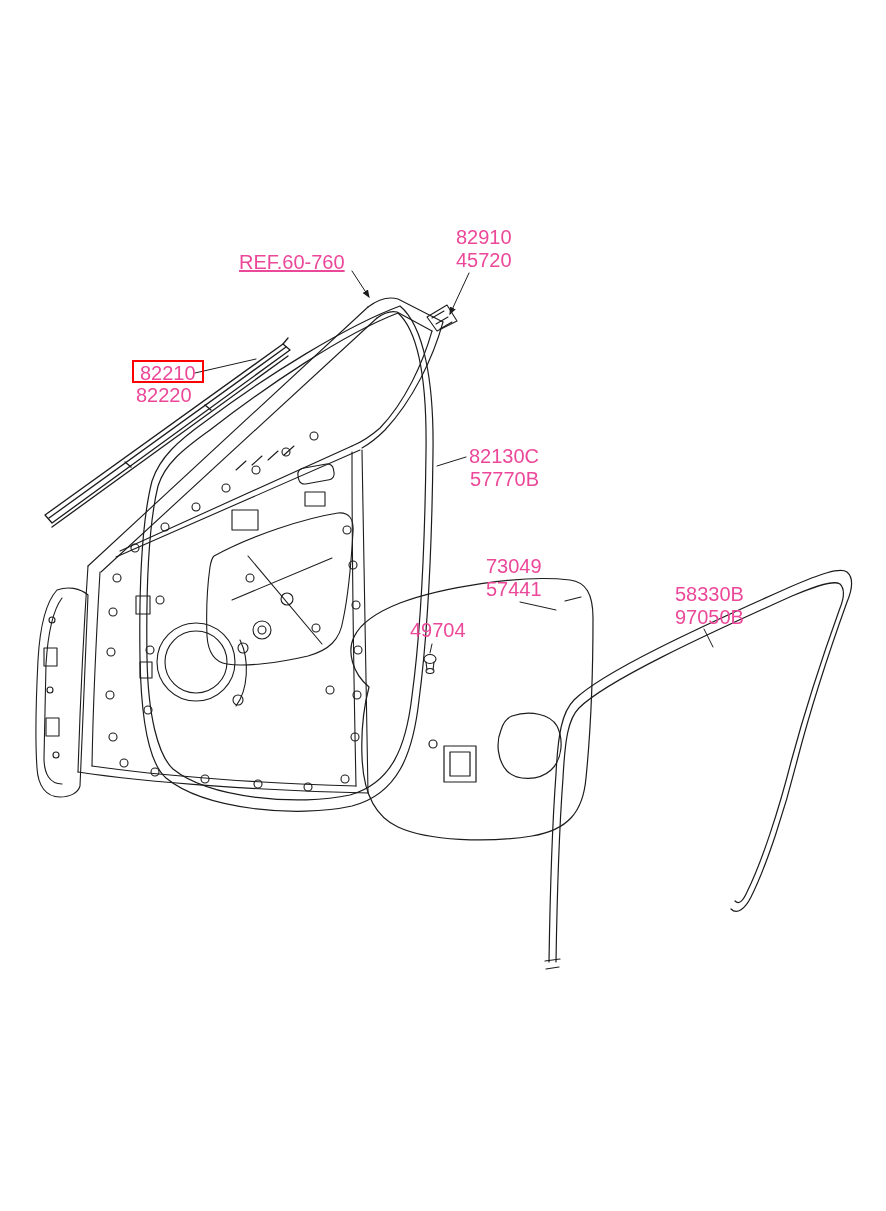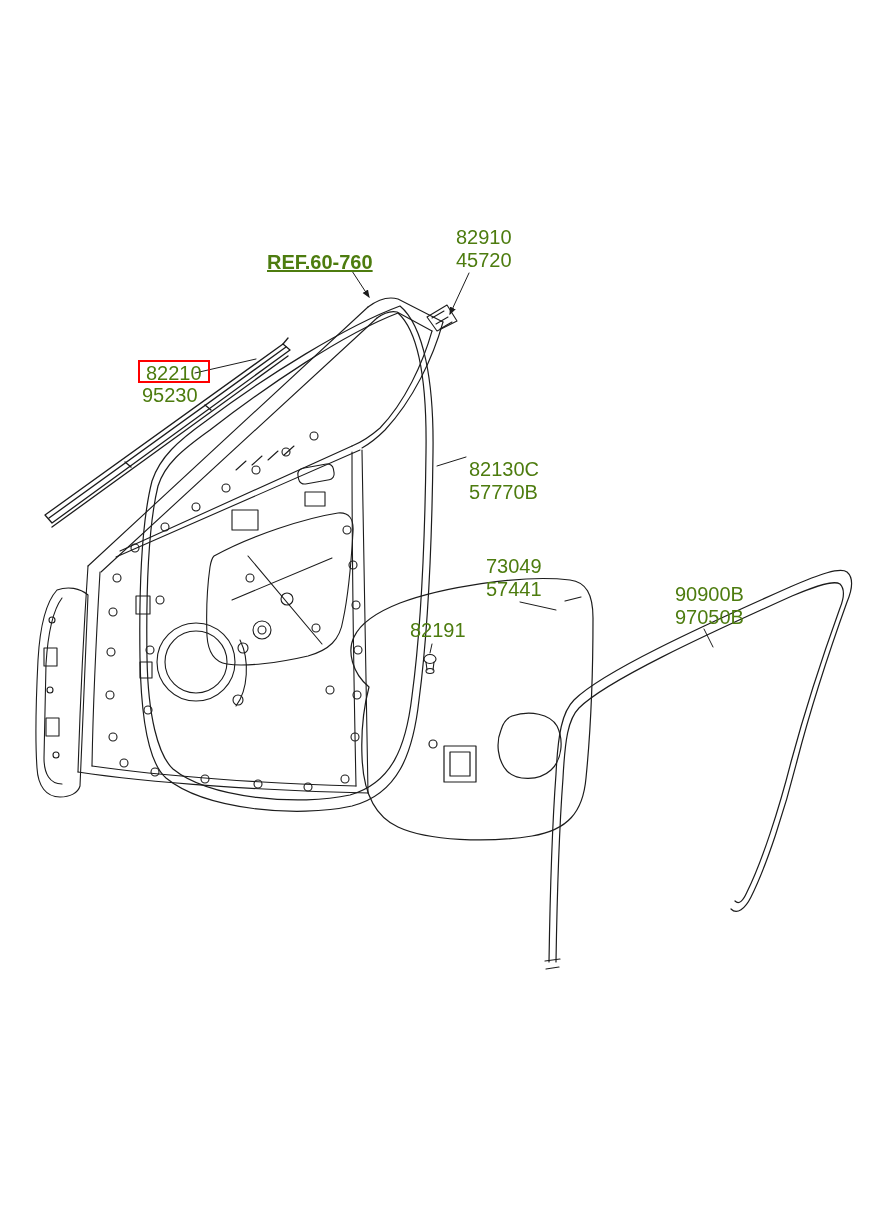--- a/index.html
+++ b/index.html
@@ -9,29 +9,28 @@
     position:relative; overflow:hidden;
     font-family:"Liberation Sans", sans-serif;
     color:#000;
   }
   .stage { position:absolute; inset:0; }
   svg.diagram { position:absolute; left:0; top:0; }
   .label {
     position:absolute;
     font-size:20px;
     line-height:22px;
-    color:#4d7c0f;
+    color:#ec4899;
     white-space:nowrap;
   }
   .label .num { height:23px; }
   .ref-label {
-    font-weight:bold;
+    font-weight:normal;
     text-decoration:underline;
     font-size:20px;
-    margin-left:28px;
   }
   .boxed {
     display:inline-block;
     border:2px solid #ff0000;
     padding:0 6px 1px 6px;
     height:26px;
   }
   .second-shift { padding-left:4px; }
 </style>
 </head>
@@ -182,37 +181,37 @@
     </g>
   </svg>
 
   <div class="label ref-label" style="left:239px;top:251px;">REF.60-760</div>
 
   <div class="label" style="left:456px;top:226px;">
     <div class="num">82910</div>
     <div class="num">45720</div>
   </div>
 
-  <div class="label" style="left:138px;top:360px;">
+  <div class="label" style="left:132px;top:360px;">
     <div class="num boxed">82210</div>
-    <div class="num second-shift">95230</div>
-  </div>
-
-  <div class="label" style="left:469px;top:458px;">
+    <div class="num second-shift">82220</div>
+  </div>
+
+  <div class="label" style="left:469px;top:445px;text-align:right;">
     <div class="num">82130C</div>
     <div class="num">57770B</div>
   </div>
 
   <div class="label" style="left:486px;top:555px;">
     <div class="num">73049</div>
     <div class="num">57441</div>
   </div>
 
   <div class="label" style="left:410px;top:619px;">
-    <div class="num">82191</div>
+    <div class="num">49704</div>
   </div>
 
   <div class="label" style="left:675px;top:583px;">
-    <div class="num">90900B</div>
+    <div class="num">58330B</div>
     <div class="num">97050B</div>
   </div>
 
 </div>
 
 </body></html>

